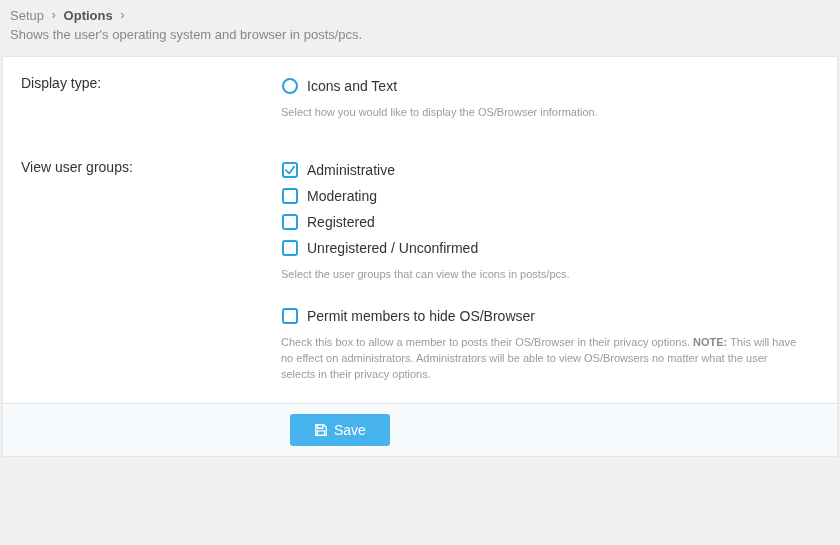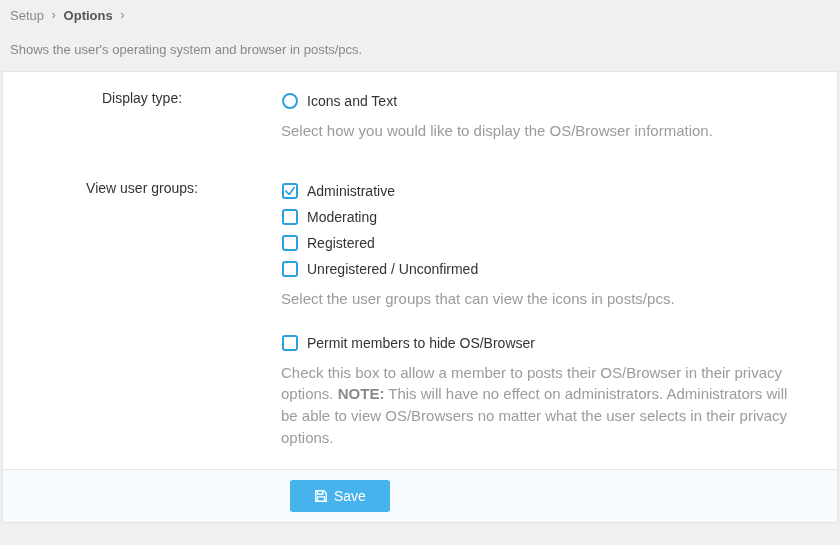--- a/index.html
+++ b/index.html
@@ -30,34 +30,33 @@
     border-left: 6px solid transparent;
     border-right: 6px solid transparent;
     border-top: 7px solid #222;
     margin-left: 4px;
     margin-top: 4px;
   }
   .page-desc {
     padding: 0 10px 14px 10px;
     color: #888;
     font-size: 13px;
-    margin-top: 15px;
   }
   .panel {
     background: #fff;
     border: 1px solid #e5e5e5;
     margin: 0 2px;
   }
   .form-row {
     display: flex;
     padding: 16px 18px 8px 18px;
   }
   .label-col {
     width: 260px;
-    text-align: center;
+    text-align: left;
     padding-right: 18px;
     color: #333;
     font-size: 14px;
     padding-top: 2px;
   }
   .field-col {
     flex: 1;
     color: #333;
     padding-right: 20px;
   }
@@ -88,21 +87,21 @@
   .cb-box {
     width: 16px; height: 16px; border: 2px solid #2aa0e0; border-radius: 3px;
   }
   .cb-checked {
     width: 16px; height: 16px; border: 2px solid #2aa0e0; border-radius: 3px;
     display:inline-flex; align-items:center; justify-content:center;
   }
   .cb-checked svg { width: 14px; height: 14px; }
   .hint {
     color: #9b9b9b;
-    font-size: 15px;
+    font-size: 11px;
     padding: 6px 0 12px 0;
     line-height: 1.45;
   }
   .hint b { color: #8a8a8a; font-weight: bold; }
   .footer {
     background: #f7fbfd;
     border-top: 1px solid #e5e5e5;
     padding: 10px 0;
     display: flex;
   }

